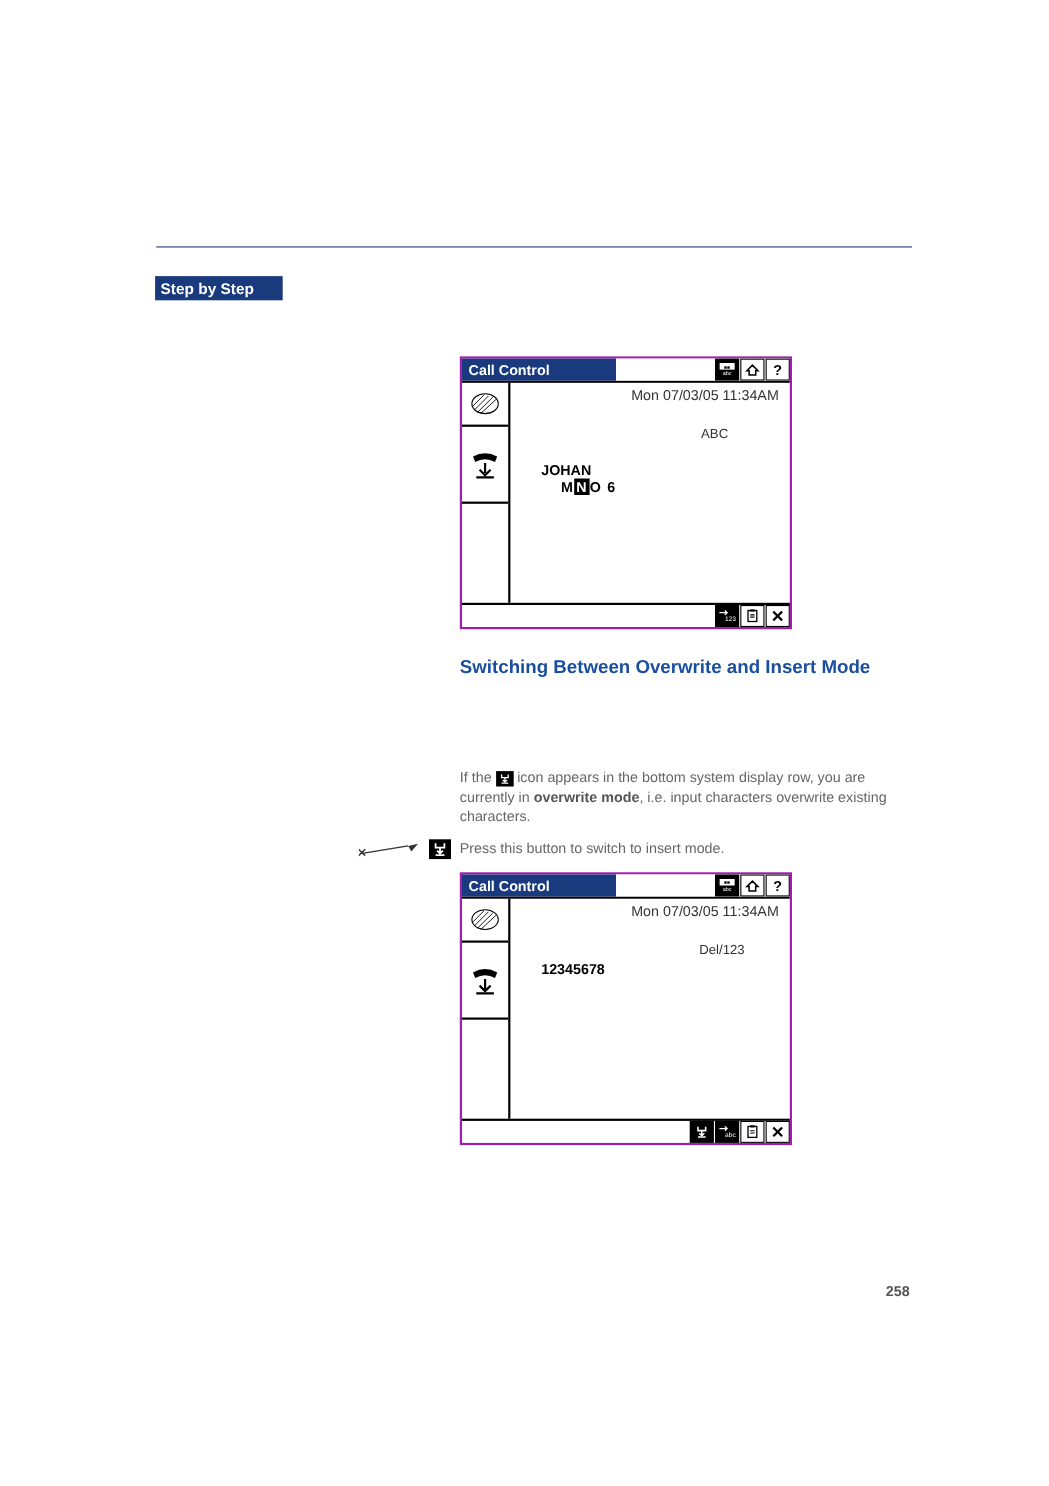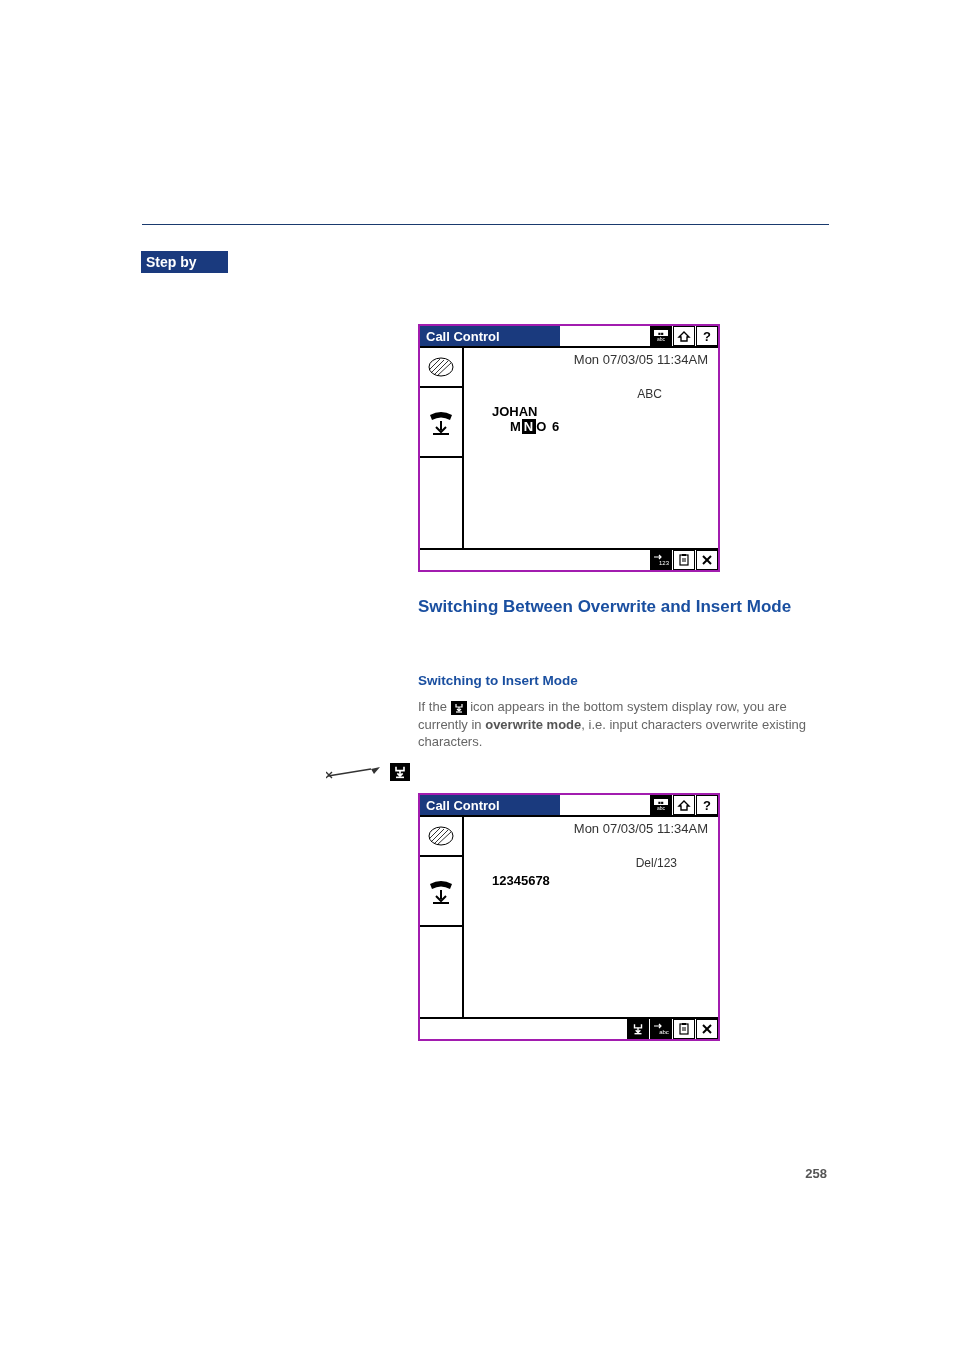--- a/index.html
+++ b/index.html
@@ -30,21 +30,21 @@
     right: 127px;
     font-size: 13px;
     font-weight: bold;
     color: #555;
     text-align: right;
   }
   .step-header {
     position: absolute;
     top: 251px;
     left: 141px;
-    width: 87px;
+    width: 116px;
     height: 22px;
     background: #1a3a7e;
     color: #fff;
     font-size: 14px;
     font-weight: bold;
     padding: 3px 5px;
     font-family: Arial, sans-serif;
   }
   .content {
     position: absolute;
@@ -155,21 +155,21 @@
     text-align: right;
     font-size: 12px;
     color: #333;
     padding-right: 50px;
     margin-top: 20px;
   }
   .ps-input-label {
     font-weight: bold;
     font-size: 13px;
     color: #000;
-    margin-top: 3px;
+    margin-top: 19px;
   }
   .ps-input-value {
     font-weight: bold;
     font-size: 13px;
     color: #000;
     margin-left: 18px;
     letter-spacing: 1px;
   }
   .ps-input-value .cursor-box {
     background: #000;
@@ -297,23 +297,20 @@
             </svg>
         </div>
       </div>
     </div>
   </div>
 
   <div class="content" style="top: 596px;">
     <div class="h-blue-big">Switching Between Overwrite and Insert Mode</div>
   </div>
 
-  <div class="content" style="top: 673px;">
-    <div class="h-blue-small">Switching to Insert Mode</div>
-  </div>
 
   <div class="content body-text" style="top: 698px;">
     <span>If the </span>
     <span class="inline-icon-box">
       <svg width="12" height="12" viewBox="0 0 12 12">
         <path d="M3 2 L3 5 L9 5 L9 2" fill="none" stroke="#fff" stroke-width="1.2"></path>
         <path d="M6 5 L6 9 M4 7 L6 9 L8 7" fill="none" stroke="#fff" stroke-width="1.2"></path>
         <line x1="3" y1="10" x2="9" y2="10" stroke="#fff" stroke-width="1.2"></line>
       </svg>
     </span>
@@ -328,20 +325,23 @@
       <line x1="0" y1="13" x2="6" y2="7" stroke="#333" stroke-width="1.3"></line>
     </svg>
     <span class="inline-icon-box" style="width:20px;height:18px;">
       <svg width="16" height="16" viewBox="0 0 12 12">
         <path d="M3 2 L3 5 L9 5 L9 2" fill="none" stroke="#fff" stroke-width="1.2"></path>
         <path d="M6 5 L6 9 M4 7 L6 9 L8 7" fill="none" stroke="#fff" stroke-width="1.2"></path>
         <line x1="3" y1="10" x2="9" y2="10" stroke="#fff" stroke-width="1.2"></line>
       </svg>
     </span>
   </div>
+  <div class="content body-text" style="top: 762px;">
+    <span>Press this button to switch to insert mode.</span>
+  </div>
 
   <div class="content" style="top: 793px;">
     <div class="phone-screen">
       <div class="ps-titlebar">
         <div class="ps-title">Call Control</div>
         <div class="ps-title-rest">
           <div class="ps-icon">
             <svg width="14" height="12" viewBox="0 0 14 12">
                 <rect x="0" y="0" width="14" height="6" fill="#fff"></rect>
                 <text x="7" y="5" font-size="4.5" fill="#000" text-anchor="middle" font-family="Arial" font-weight="bold">■■</text>

